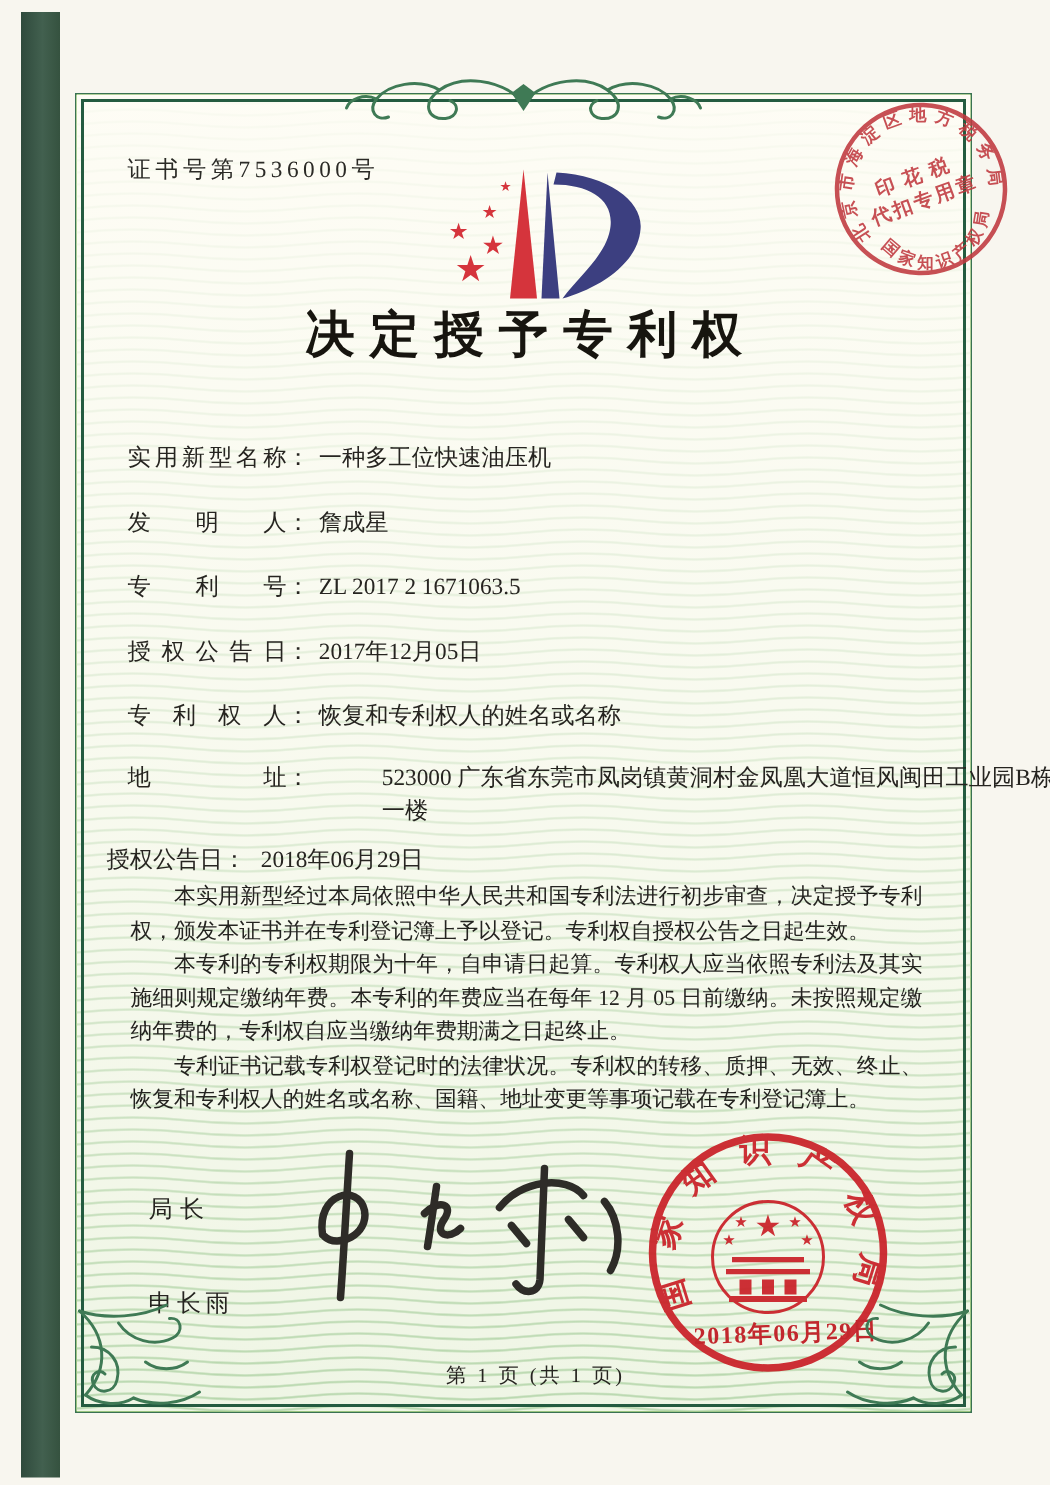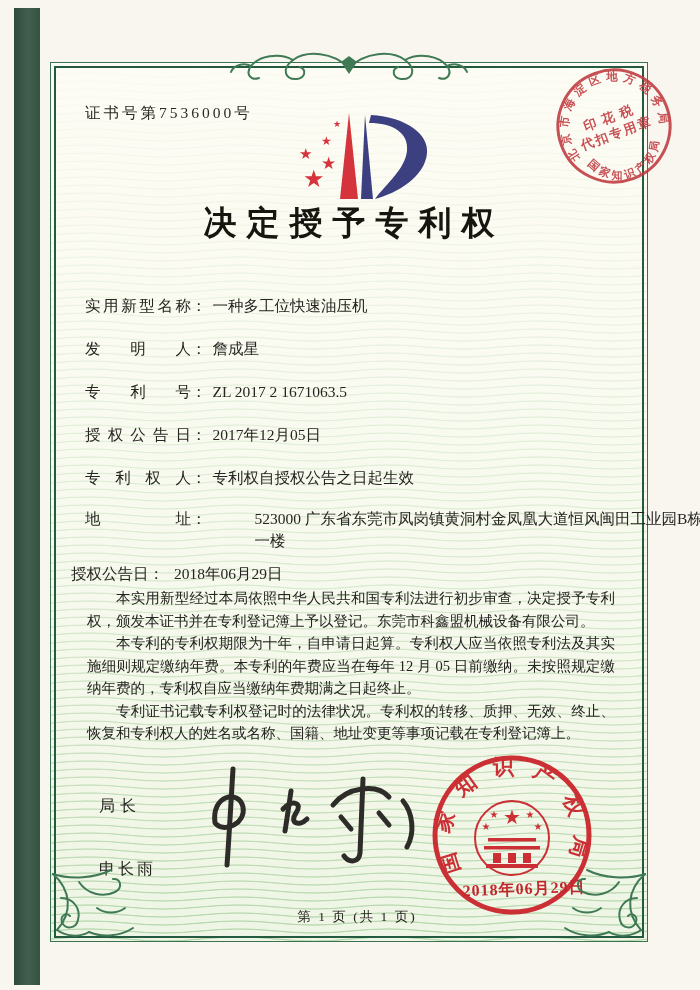--- a/index.html
+++ b/index.html
@@ -163,34 +163,34 @@
       <div class="f-row" style="top:275px">
         <span class="f-label">发明人</span><span class="f-colon">：</span><span class="f-value">詹成星</span>
       </div>
       <div class="f-row" style="top:318px">
         <span class="f-label">专利号</span><span class="f-colon">：</span><span class="f-value">ZL 2017 2 1671063.5</span>
       </div>
       <div class="f-row" style="top:361px">
         <span class="f-label">授权公告日</span><span class="f-colon">：</span><span class="f-value">2017年12月05日</span>
       </div>
       <div class="f-row" style="top:404px">
-        <span class="f-label">专利权人</span><span class="f-colon">：</span><span class="f-value">专利权自授权公告之日起生效</span>
+        <span class="f-label">专利权人</span><span class="f-colon">：</span><span class="f-value">恢复和专利权人的姓名或名称</span>
       </div>
       <div class="f-row" style="top:445px">
         <span class="f-label">地址</span><span class="f-colon">：</span><span class="f-value wrap">523000 广东省东莞市凤岗镇黄洞村金凤凰大道恒风闽田工业园B栋一楼</span>
       </div>
     </div>
 
     <div class="grant-row">
       <span>授权公告日</span><span>：</span>
       <span style="margin-left:6px">2018年06月29日</span>
     </div>
 
     <div class="paras">
-      <p>本实用新型经过本局依照中华人民共和国专利法进行初步审查，决定授予专利权，颁发本证书并在专利登记簿上予以登记。东莞市科鑫盟机械设备有限公司。</p>
+      <p>本实用新型经过本局依照中华人民共和国专利法进行初步审查，决定授予专利权，颁发本证书并在专利登记簿上予以登记。专利权自授权公告之日起生效。</p>
       <p>本专利的专利权期限为十年，自申请日起算。专利权人应当依照专利法及其实施细则规定缴纳年费。本专利的年费应当在每年 12 月 05 日前缴纳。未按照规定缴纳年费的，专利权自应当缴纳年费期满之日起终止。</p>
       <p>专利证书记载专利权登记时的法律状况。专利权的转移、质押、无效、终止、恢复和专利权人的姓名或名称、国籍、地址变更等事项记载在专利登记簿上。</p>
     </div>
 
     <div class="signer">局长</div>
     <div class="signer2">申长雨</div>
 
     <svg class="signature" viewBox="0 0 250 115">
       <g fill="none" stroke="#2e2c28" stroke-width="5" stroke-linecap="round" stroke-linejoin="round">
         <path d="M34,62 C30,34 58,28 62,46 C65,62 44,72 35,63"></path>

